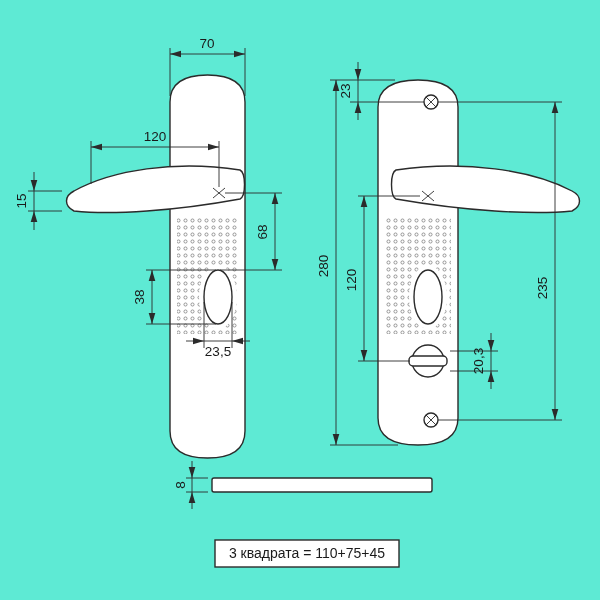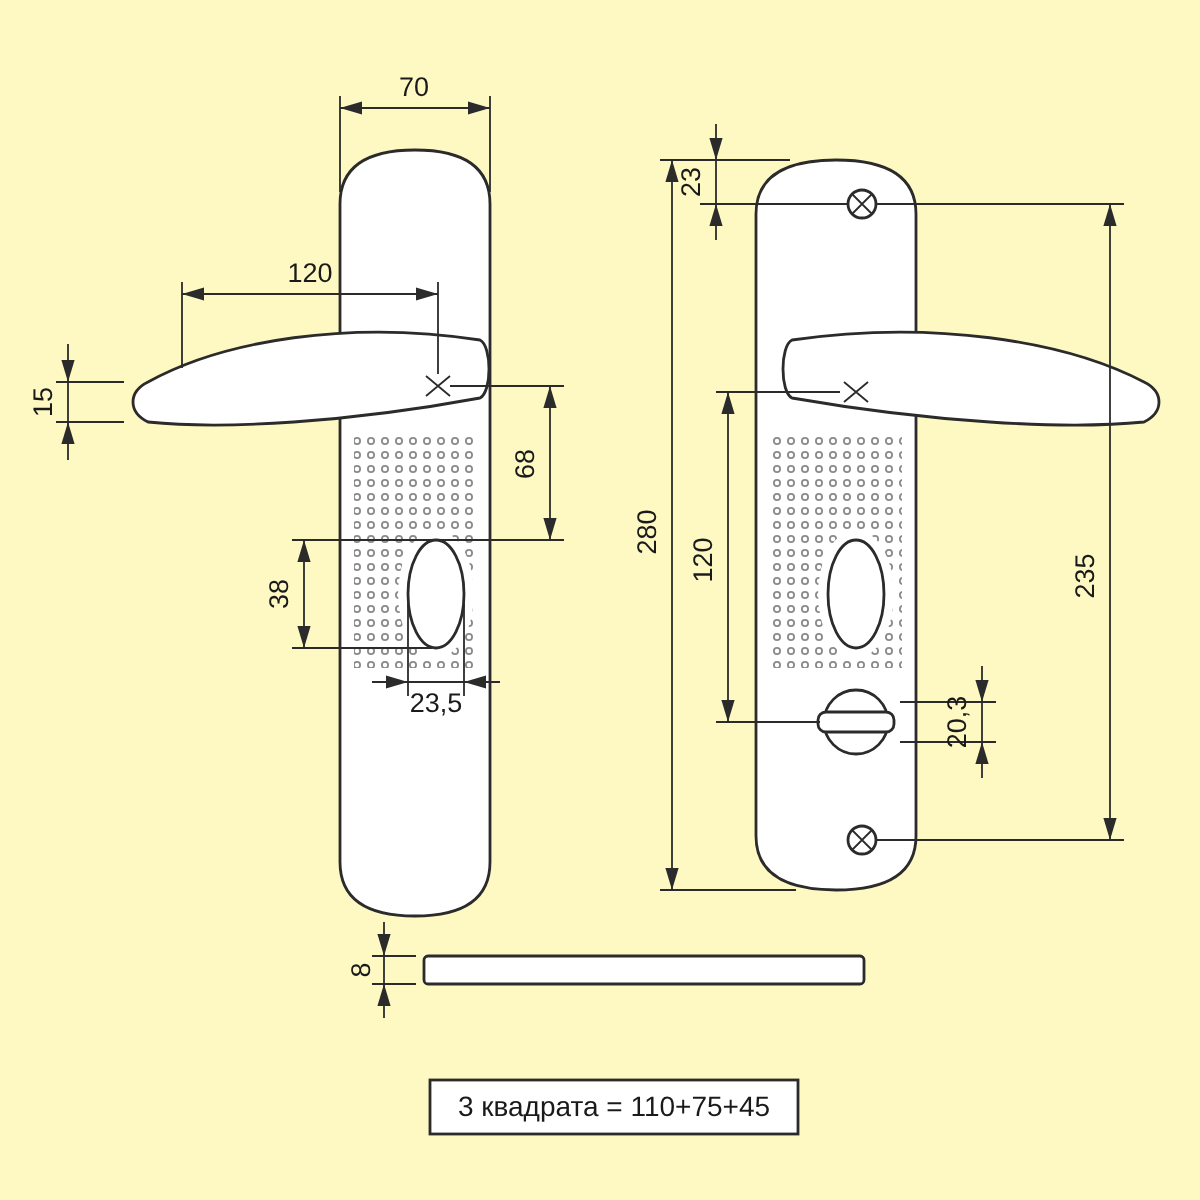--- a/index.html
+++ b/index.html
@@ -1,17 +1,17 @@
 <!DOCTYPE html>
 <html><head>
 <meta charset="utf-8">
 <style>
   html, body { margin: 0; padding: 0; background: #ffffff; }
   .stage {
-    width: 600px; height: 600px; position: relative; background: #fef9c3;
+    width: 600px; height: 600px; position: relative; background: #5eead4;
     font-family: "Liberation Sans", sans-serif; overflow: hidden;
   }
   svg text {
     font-family: "Liberation Sans", sans-serif;
     font-size: 13.5px;
     fill: #1a1a1a;
   }
   .outline  { fill: #ffffff; stroke: #2b2b2b; stroke-width: 1.4; }
   .thin     { fill: none;    stroke: #2b2b2b; stroke-width: 0.9; }
   .dimline  { fill: none;    stroke: #2b2b2b; stroke-width: 0.9; }

